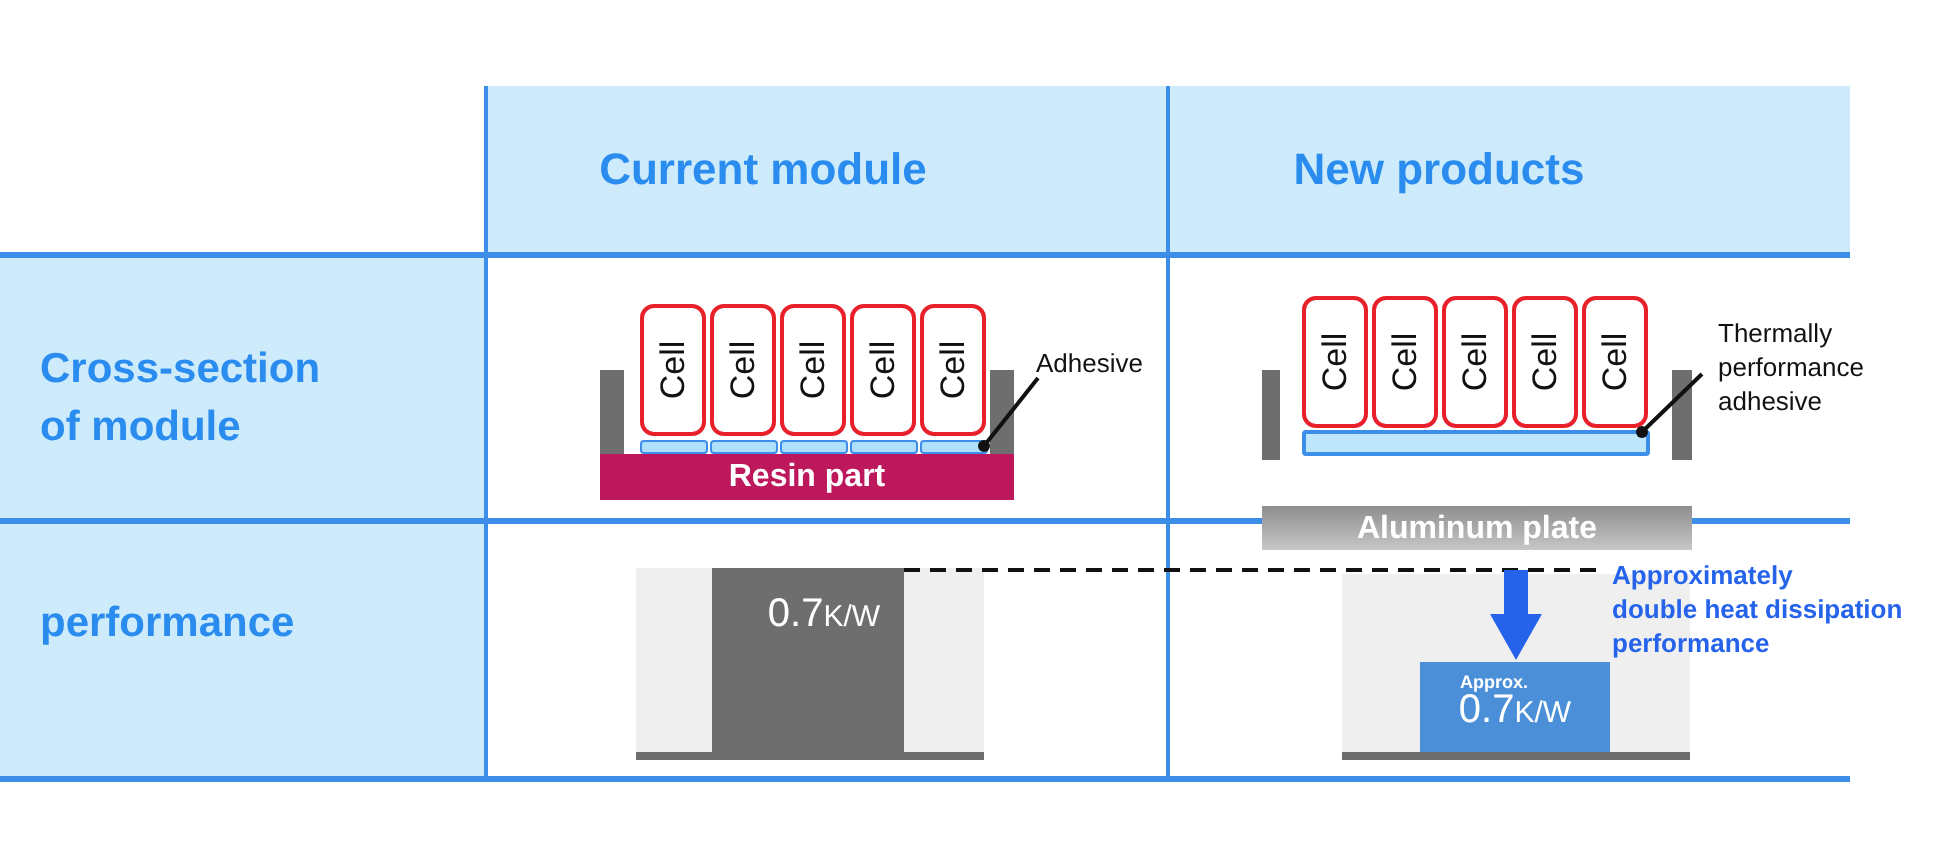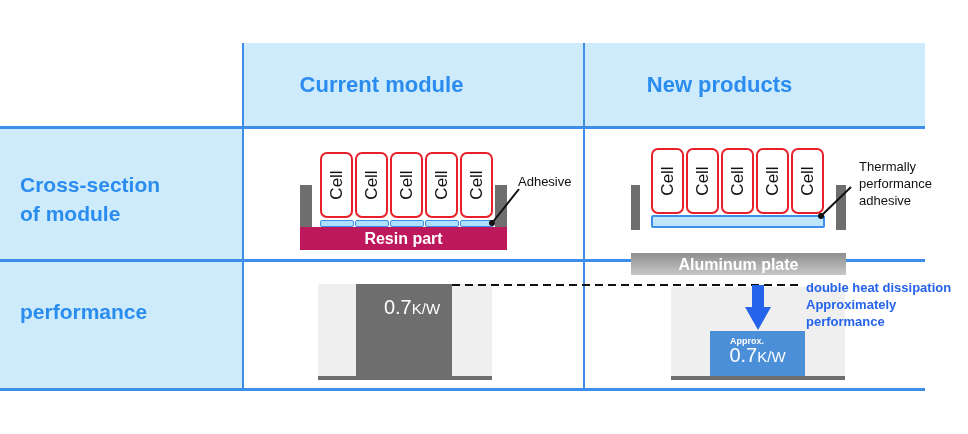--- a/index.html
+++ b/index.html
@@ -141,17 +141,17 @@
   <div class="abs" style="left:710px; top:331px; width:95px; height:45px; background:#4a8fd8;"></div>
   <div class="abs value-text" style="left:710px; top:334px; width:95px; line-height:14px;">
     <div style="font-size:9px; font-weight:bold; text-align:left; padding-left:20px;">Approx.</div>
     <div><span style="font-size:20px;">0.7</span><span style="font-size:15px;">K/W</span></div>
   </div>
   <div class="abs" style="left:671px; top:376px; width:174px; height:4px; background:#6e6e6e;"></div>
   <svg class="abs" style="left:744px; top:285px;" width="28" height="46">
     <polygon points="8,0 20,0 20,22 27,22 14,45 1,22 8,22" fill="#2563eb"></polygon>
   </svg>
   <div class="abs" style="left:806px; top:279px; color:#2563eb; font-weight:bold; font-size:13px; line-height:17px;">
+    <div>Approximately</div>
     <div>double heat dissipation</div>
-    <div>Approximately</div>
     <div>performance</div>
   </div>
 </div>
 
 </body></html>

